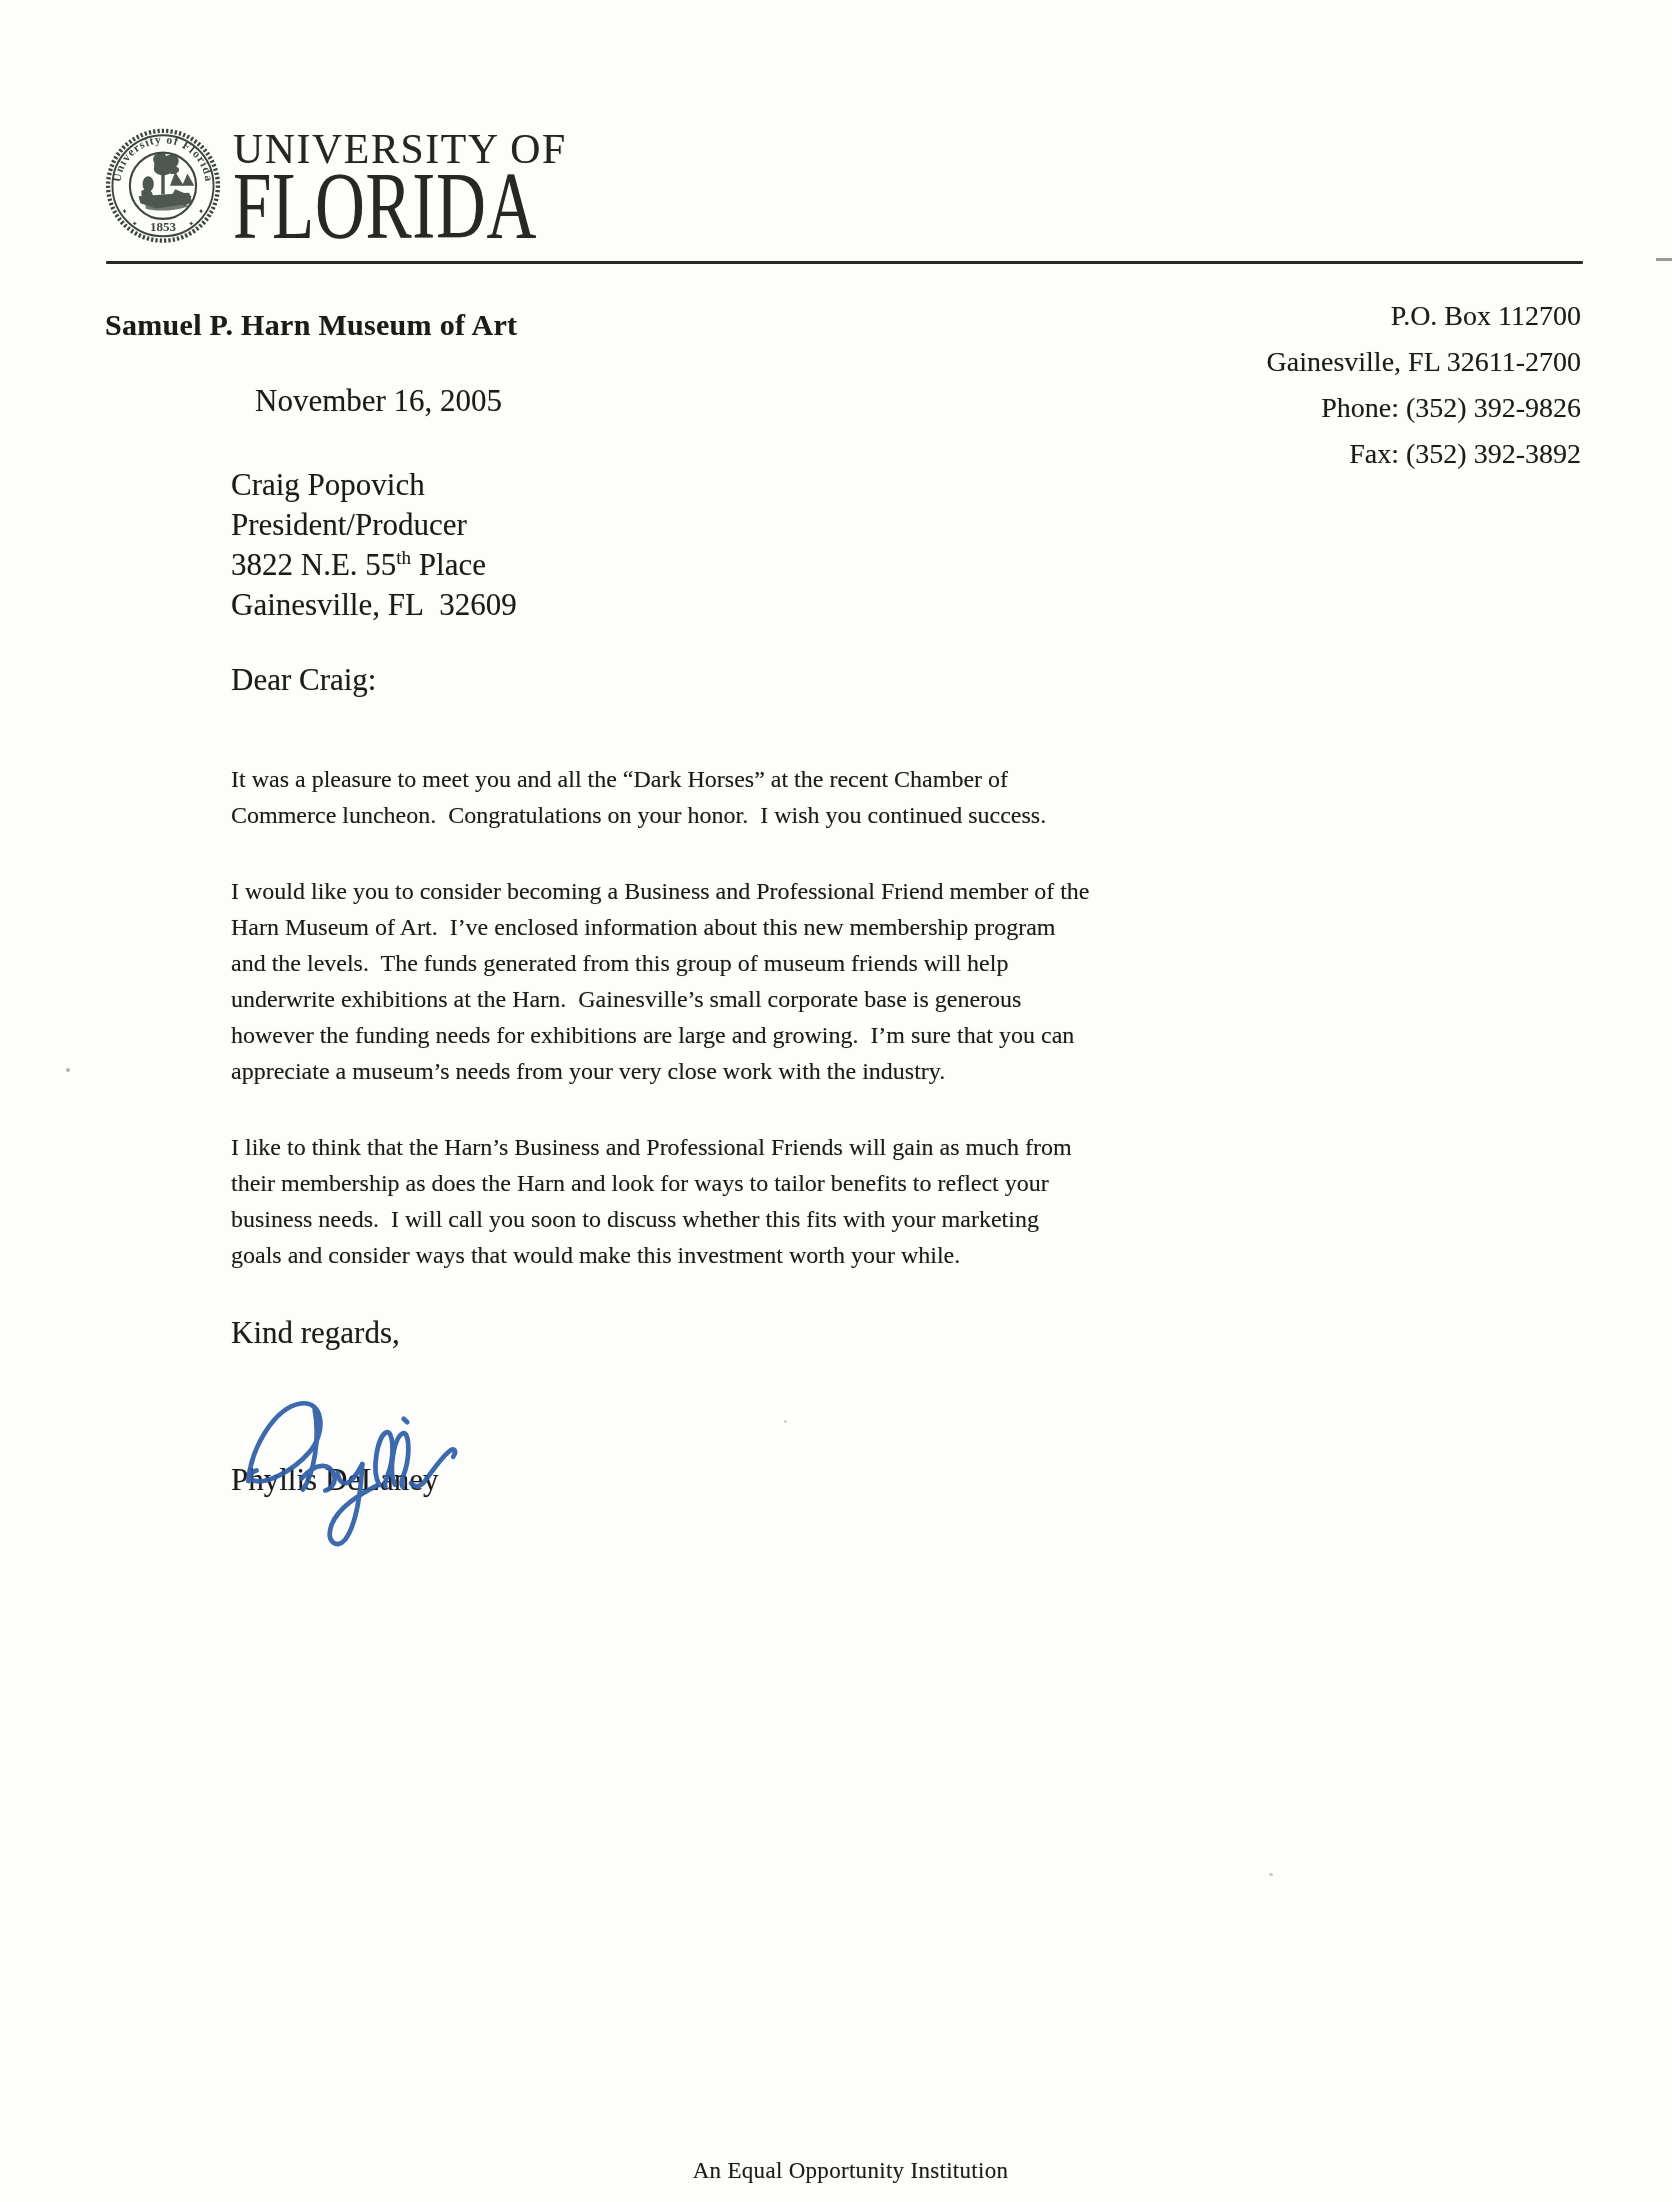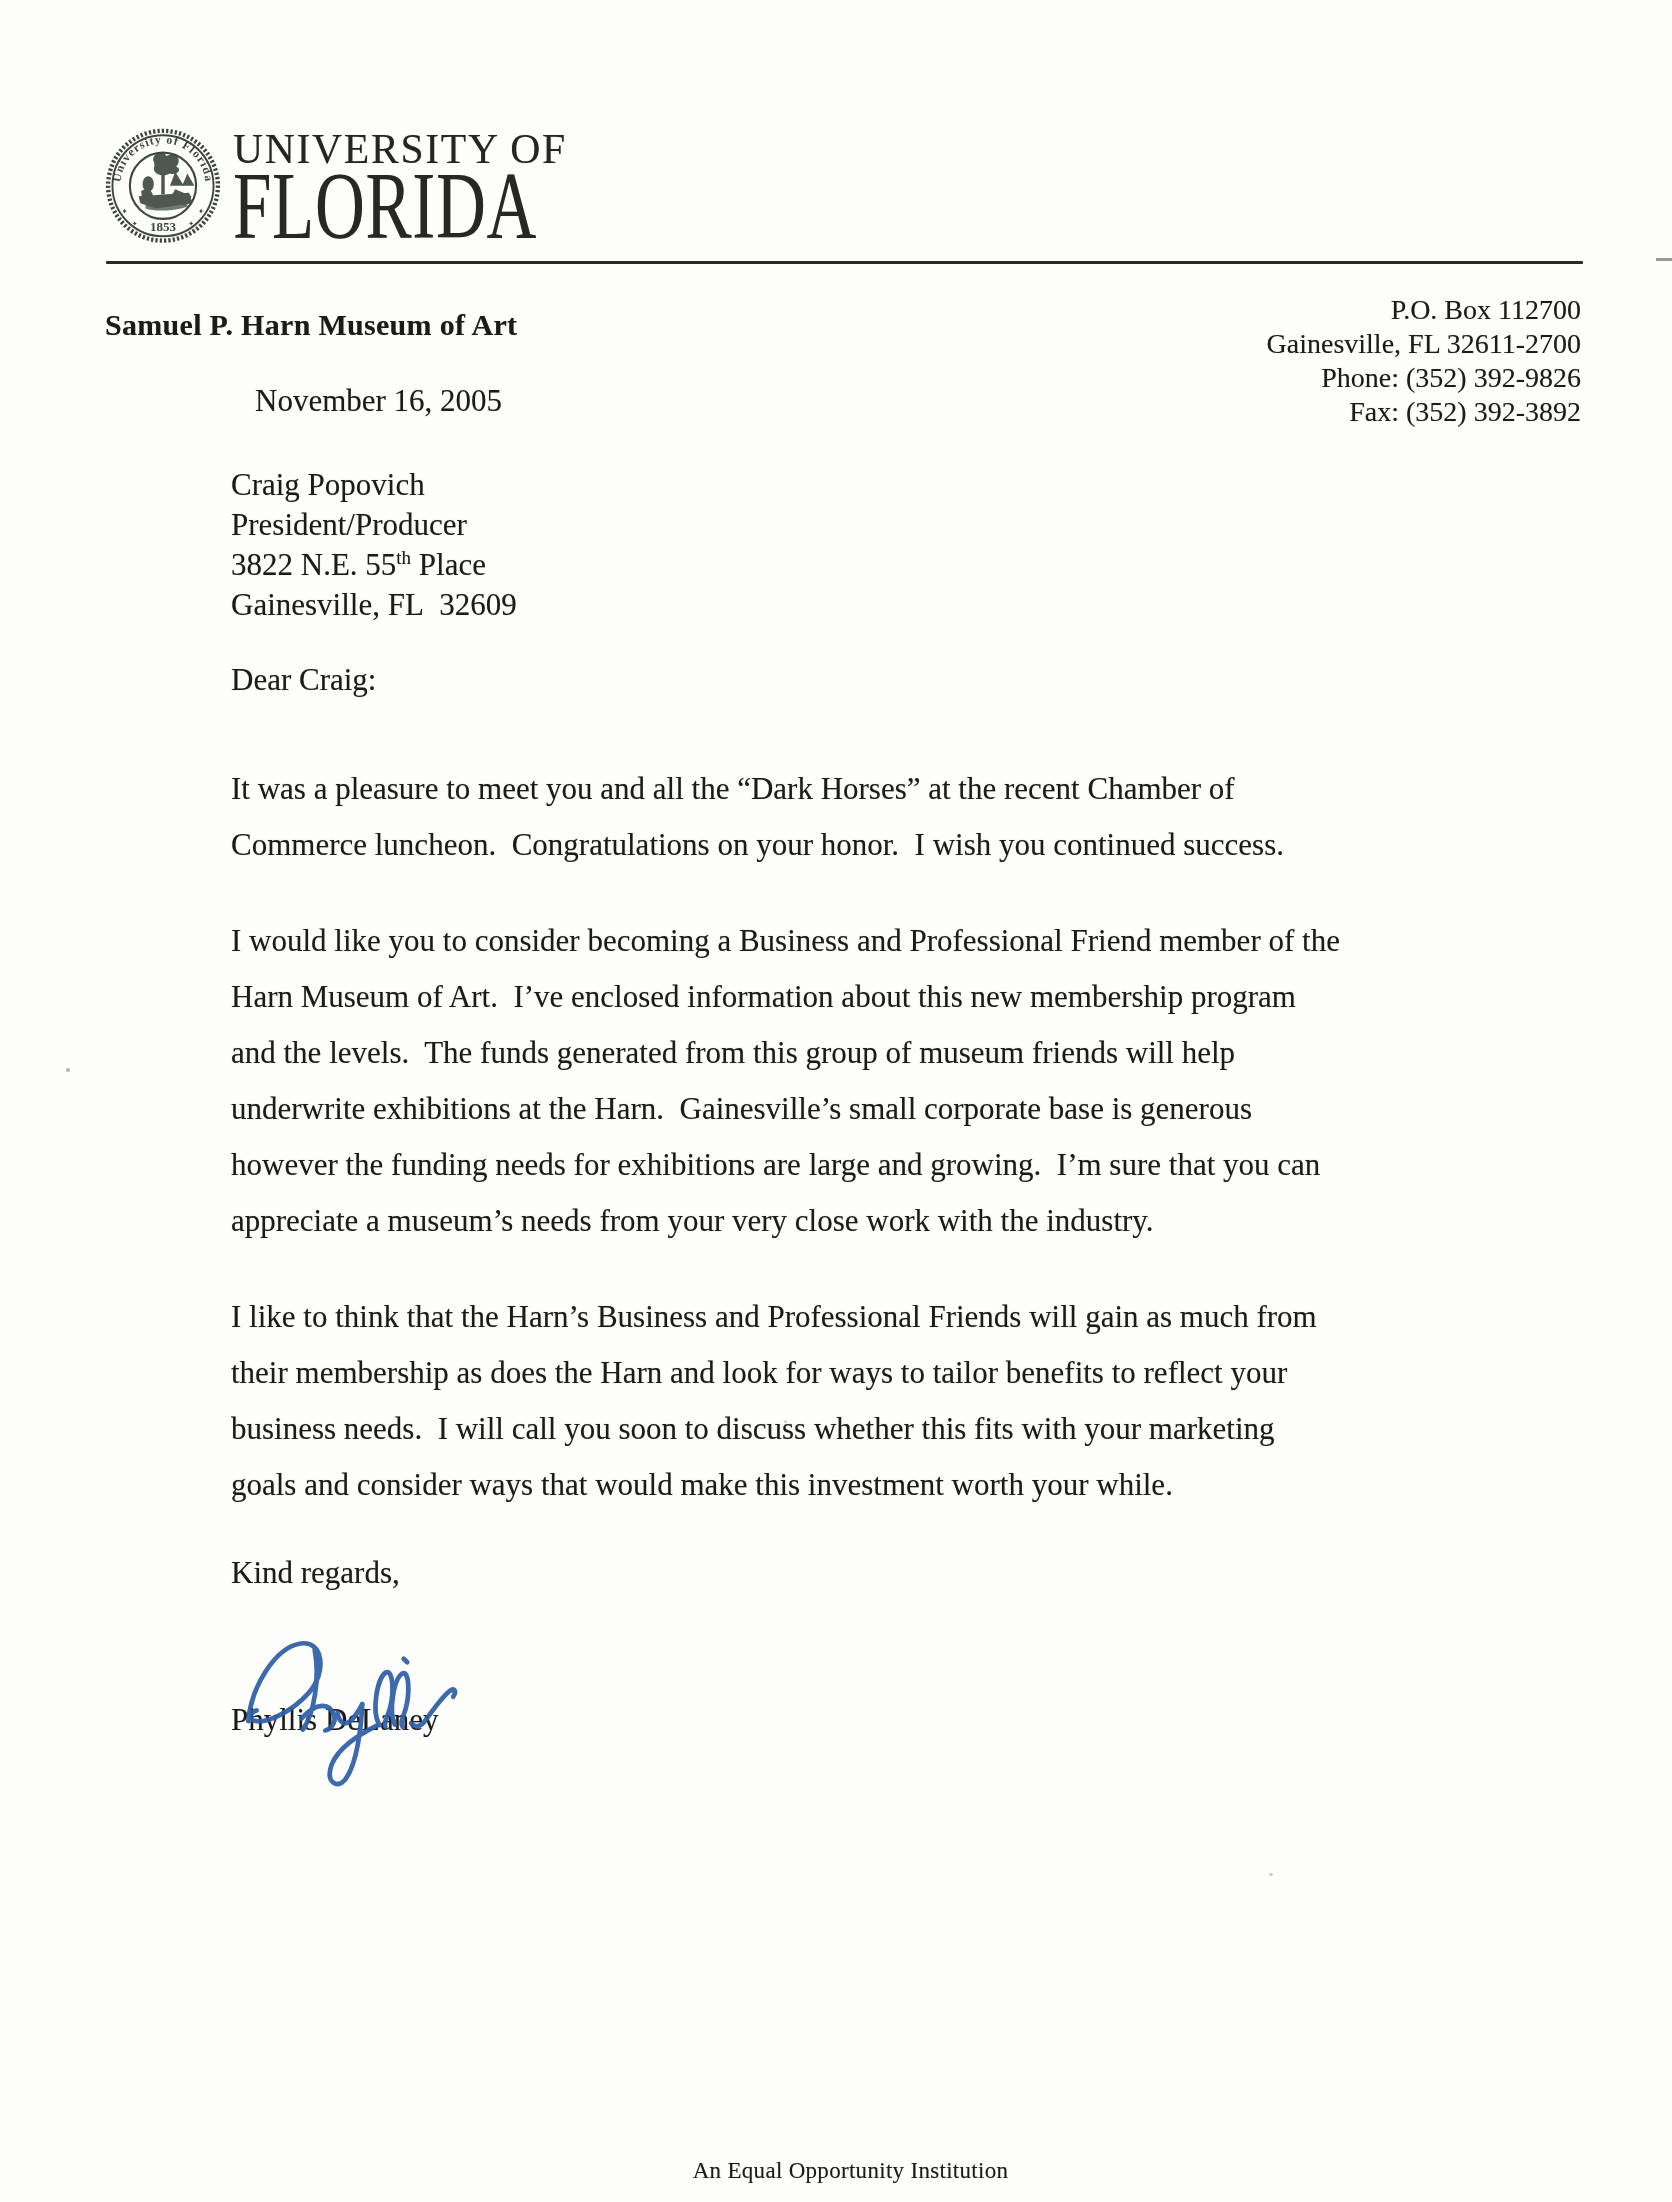--- a/index.html
+++ b/index.html
@@ -31,27 +31,27 @@
   .rule-frag{
     position:absolute; left:1656px; top:258px; width:15.5px; height:2.6px;
     background:#9a9a96;
   }
   .museum-name{
     position:absolute; left:105px; top:308px;
     font-weight:bold; font-size:30px; letter-spacing:0.3px;
   }
   .hq-address{
     position:absolute; right:92px; top:293px;
-    font-size:28px; line-height:34px; text-align:right; white-space:pre-line;
+    font-size:28px; line-height:46px; text-align:right; white-space:pre-line;
   }
 
   
   .letter{ position:absolute; left:231px; top:381px; width:1291px; }
   .line{ font-size:31px; line-height:40px; }
-  .block{ white-space:pre-line; font-size:31px; line-height:56px; }
+  .block{ white-space:pre-line; font-size:24px; line-height:36px; }
   .date{ margin-bottom:44px;margin-left:24px; }
   .recipient{ margin-bottom:35px; }
   sup{ font-size:19px; vertical-align:super; line-height:0; }
   .salutation{ margin-bottom:61px; }
   .para{ margin-bottom:40px; }
   .closing{ margin-bottom:0; }
 
   .sig-wrap{ position:relative; height:107px; }
   .sig-svg{ position:absolute; left:10.3px; top:40px; width:231px; height:160px; overflow:visible; transform:rotate(-2deg); z-index:3; }
 

